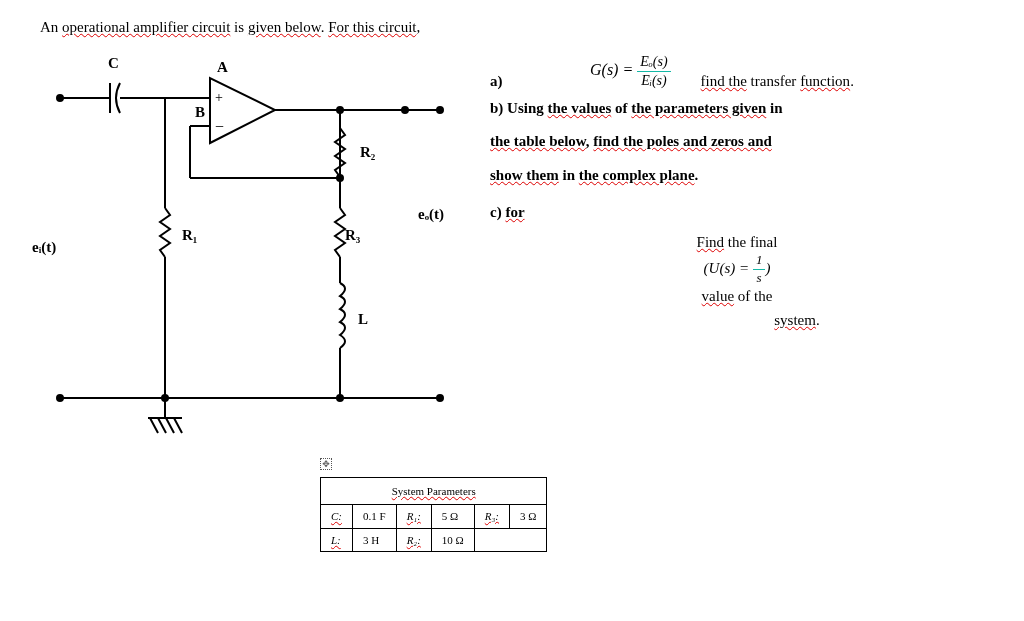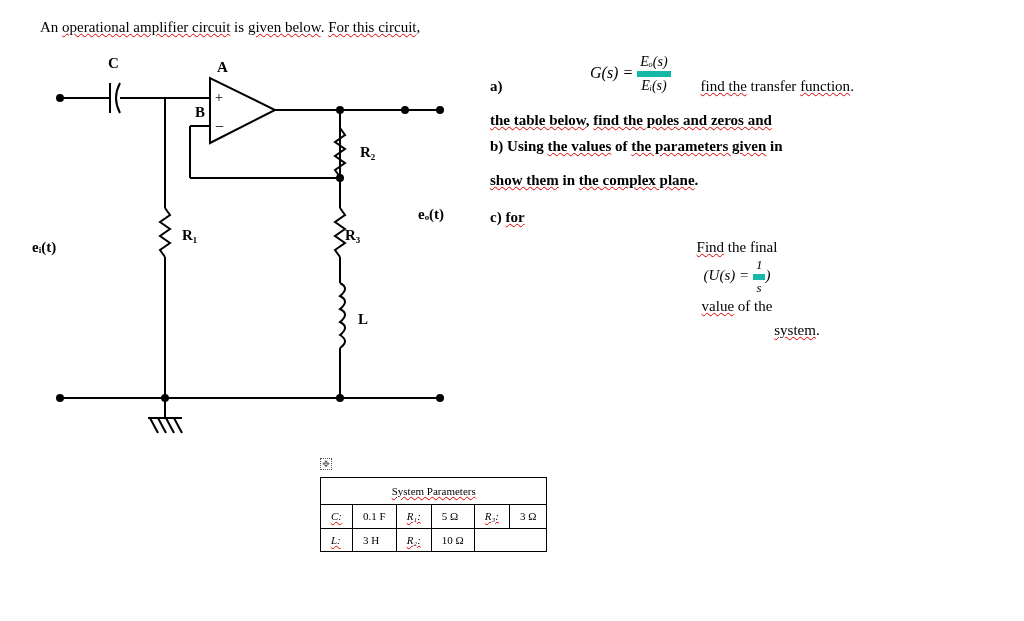--- a/index.html
+++ b/index.html
@@ -34,21 +34,21 @@
       font-size: 15px;
     }
     .questions {
       flex: 1;
       padding-top: 5px;
       font-size: 15px;
       position: relative;
     }
     .eq-block { text-align: center; margin-bottom: 2px; font-style: italic; font-size: 16px; padding-left:60px;}
     .frac { display: inline-block; vertical-align: middle; text-align: center; font-size: 14px;}
-    .frac .num { display: block; border-bottom: 6px solid #14b8a6; padding: 0 3px; }
+    .frac .num { display: block; border-bottom: 1px solid #14b8a6; padding: 0 3px; }
     .frac .den { display: block; padding: 0 3px; }
     .ql { margin: 7px 0; }
     .bold {font-weight:bold;}
     .table-area {
       margin-left: 280px;
       margin-top: 10px;
     }
     .handle-icon {
       display: inline-block;
       width: 12px;
@@ -172,25 +172,25 @@
           <span class="frac">
             <span class="num">Eₒ(s)</span>
             <span class="den">Eᵢ(s)</span>
           </span>
         </div>
         <div>
           <span class="wavy-red">find the</span><span> transfer </span><span class="wavy-red">function</span><span>.</span>
         </div>
      </div>
 
+     <div class="ql bold">
+       <span>b)  </span><span>Using </span><span class="wavy-bu">the values</span><span> of </span><span class="wavy-bu">the parameters given</span><span> in</span>
+     </div>
      <div class="ql bold" style="margin-top:14px;">
        <span class="wavy-bu">the table below</span><span>, </span><span class="wavy-bu">find the poles and zeros and</span>
-     </div>
-     <div class="ql bold">
-       <span>b)  </span><span>Using </span><span class="wavy-bu">the values</span><span> of </span><span class="wavy-bu">the parameters given</span><span> in</span>
      </div>
      <div class="ql bold" style="margin-top:14px;">
        <span class="wavy-bu">show them</span><span> in </span><span class="wavy-bu">the complex plane</span><span>.</span>
      </div>
 
      <div class="ql bold" style="margin-top:18px;">
        <span>c)  </span><span class="wavy-bu">for</span>
      </div>
 
      <div style="display:flex; align-items:center; margin-top:10px;flex-direction:column;">

